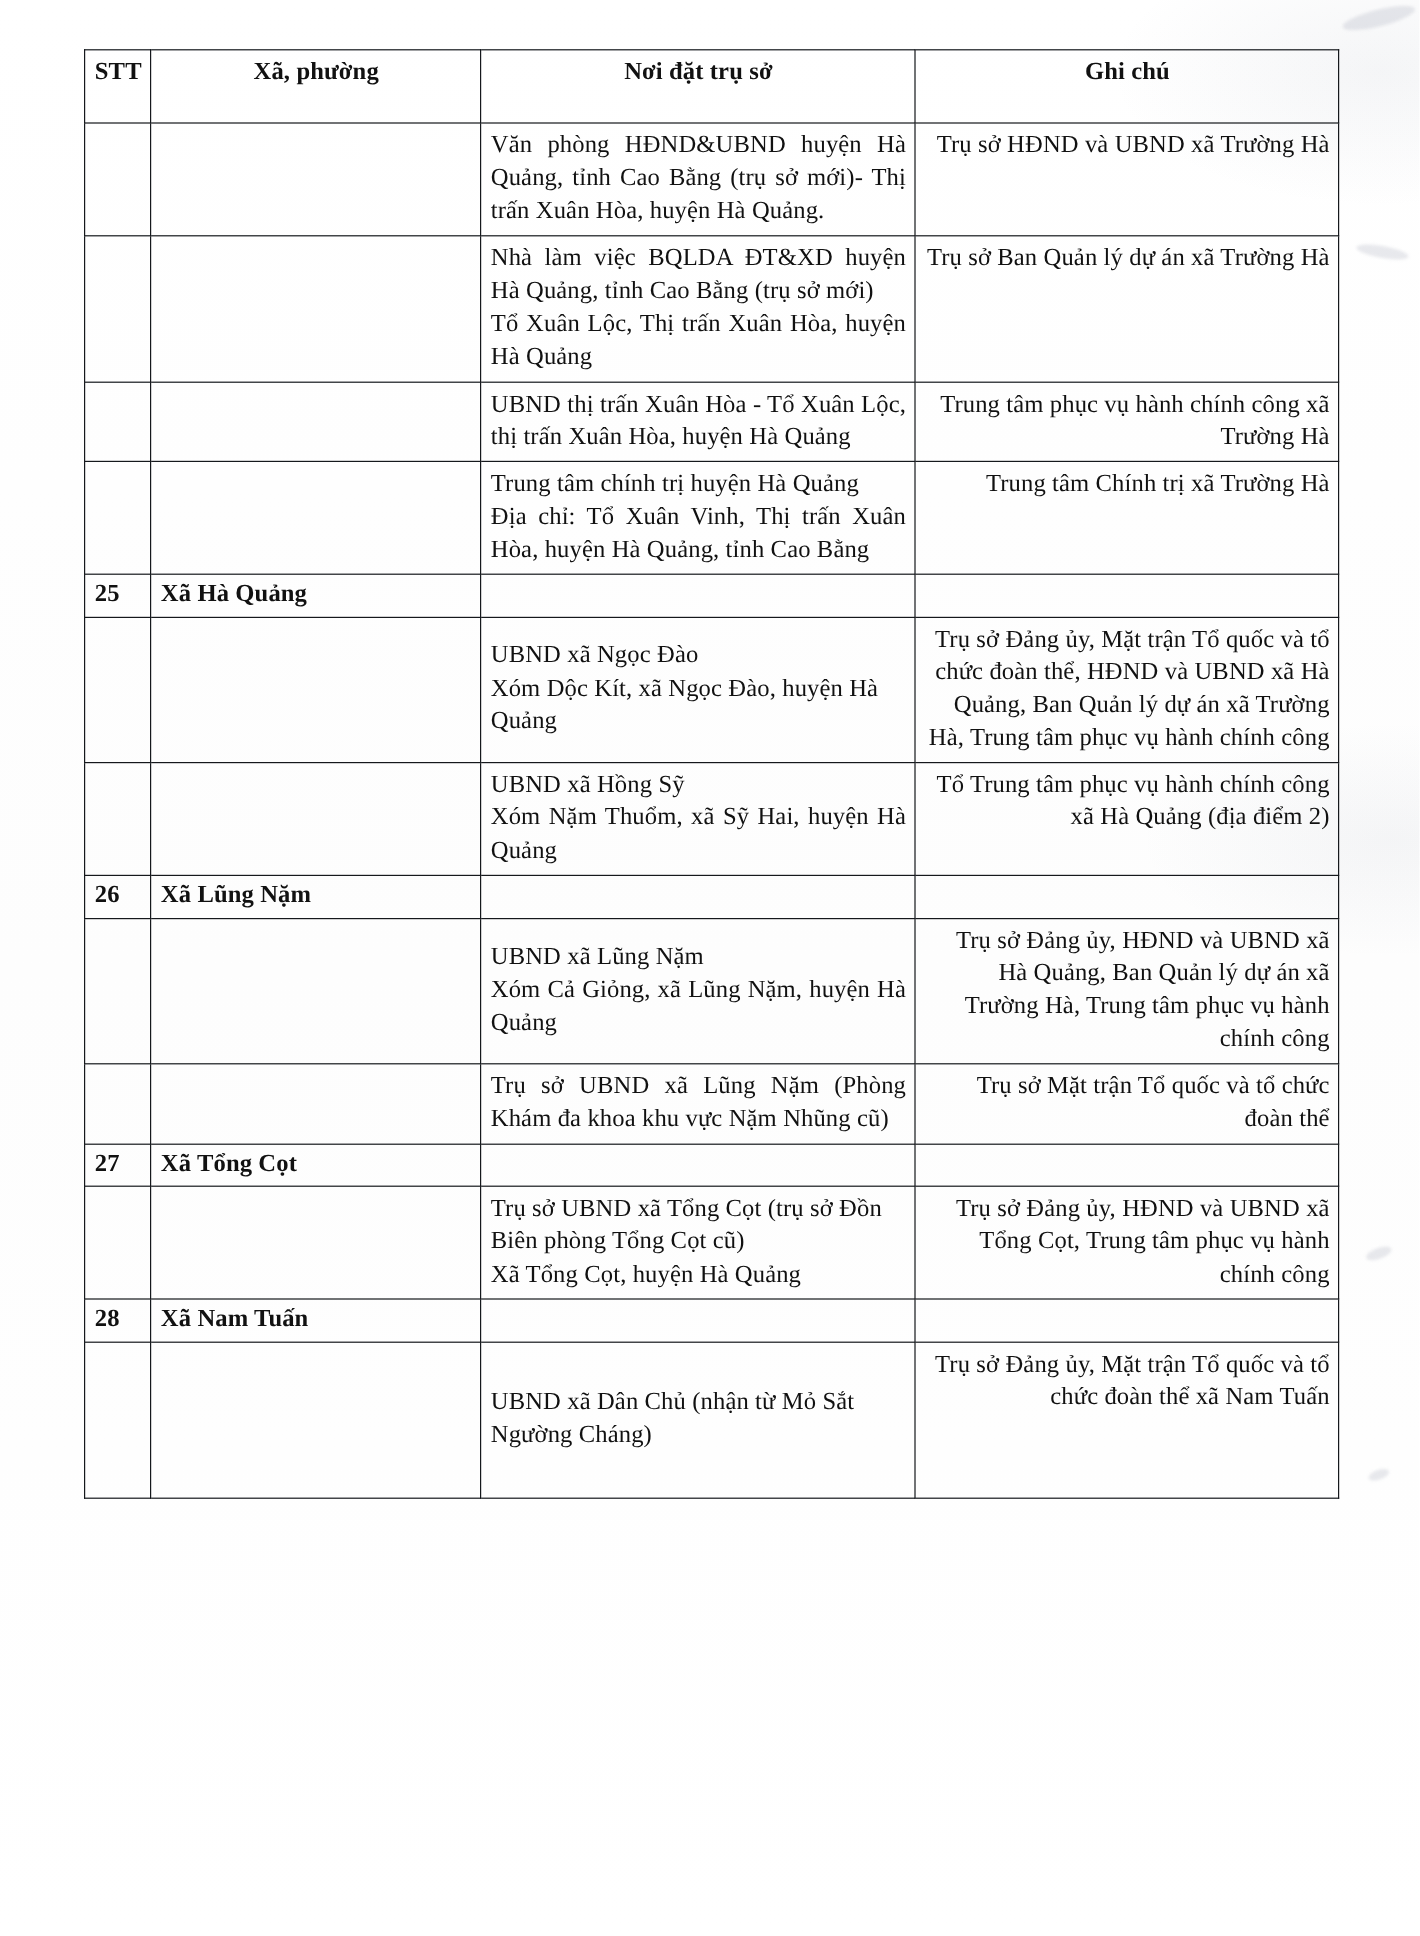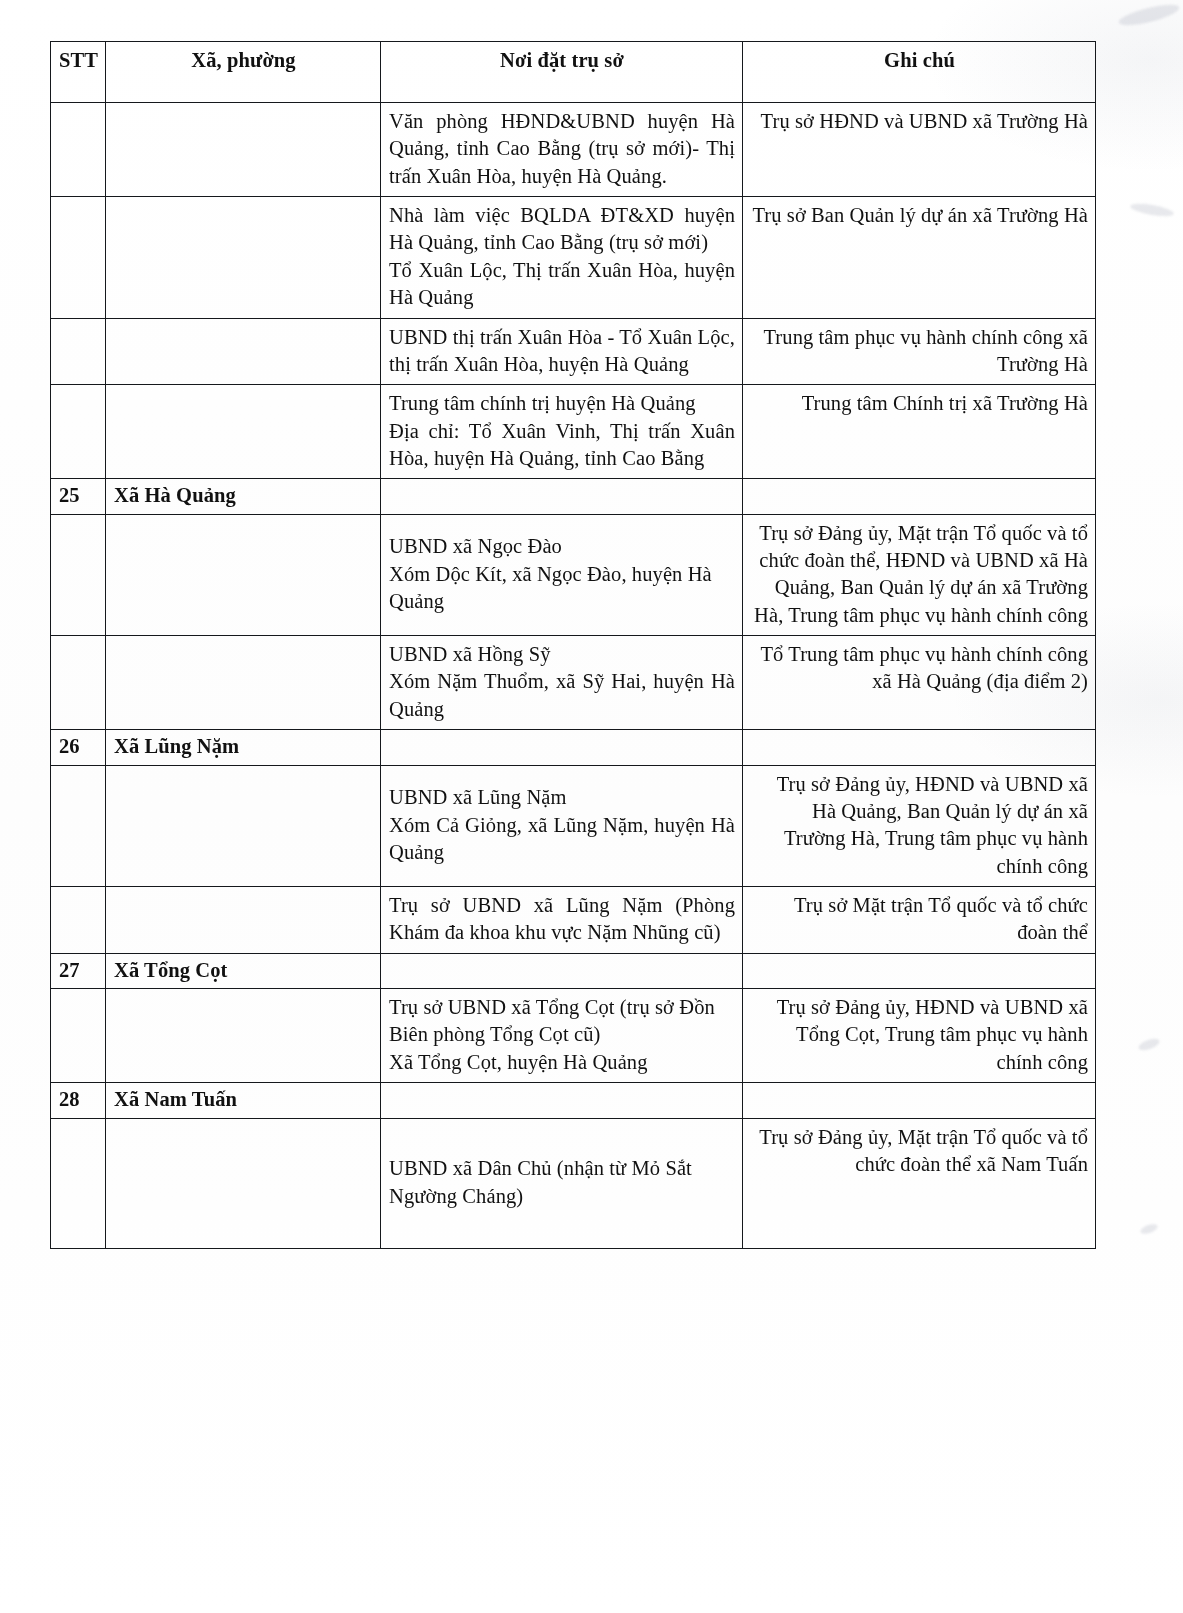--- a/index.html
+++ b/index.html
@@ -28,21 +28,21 @@
   .scan-smudge {
     position: absolute;
     pointer-events: none;
     background: rgba(110,120,140,0.16);
     border-radius: 50%;
     filter: blur(1.2px);
   }
 
   .table-wrap {
     position: absolute;
-    left: 50px;
+    left: 70px;
     top: 41px;
     width: 1045px;
   }
 
   table.doc-table {
     border-collapse: collapse;
     width: 1045px;
     table-layout: fixed;
   }
   table.doc-table td, table.doc-table th {

